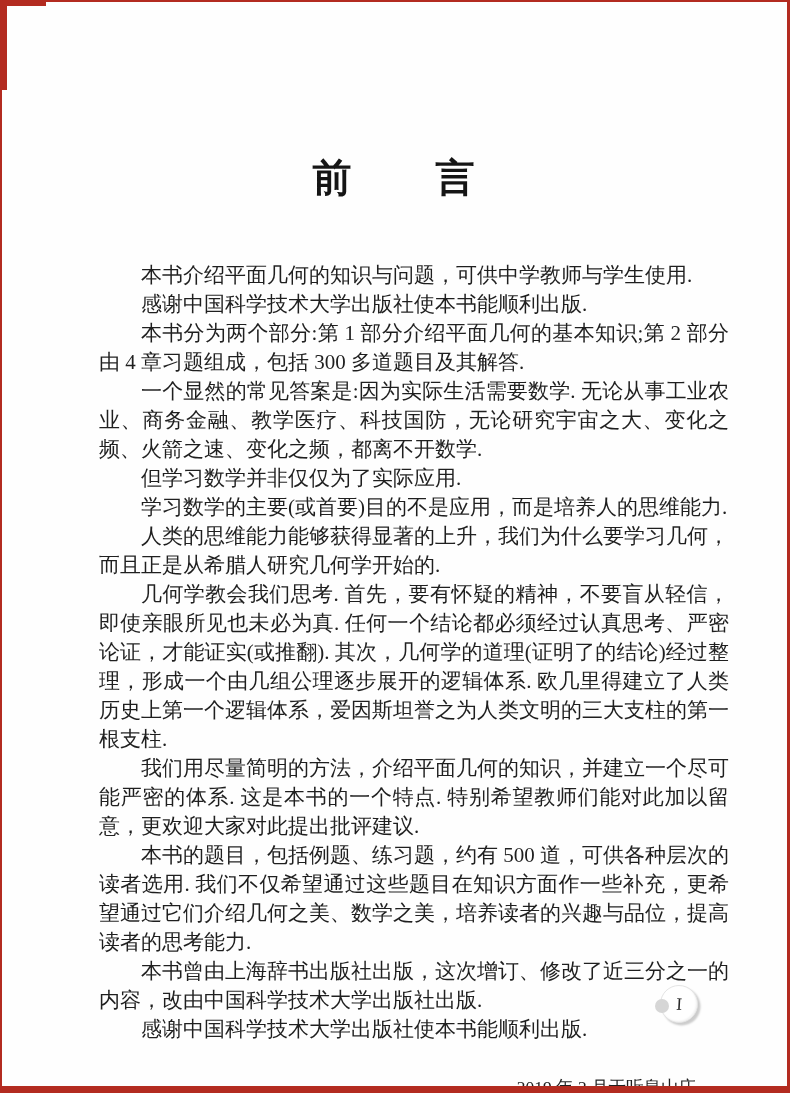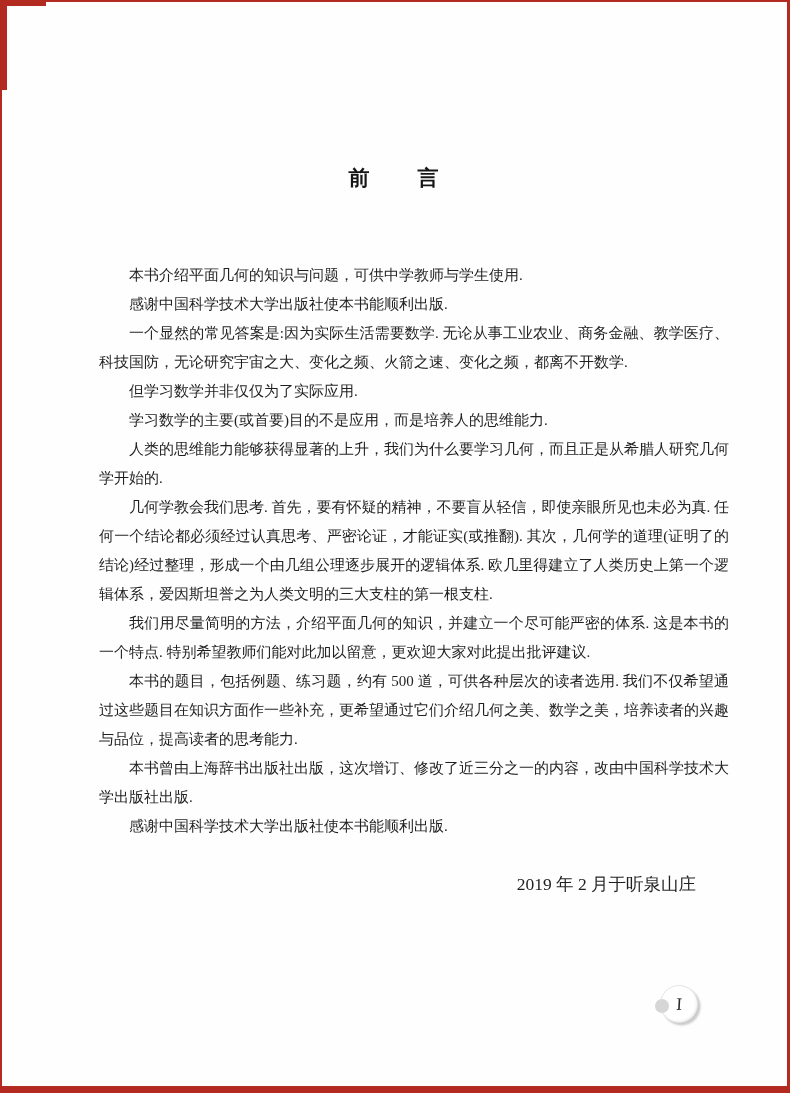--- a/index.html
+++ b/index.html
@@ -31,29 +31,29 @@
     position: absolute;
     left: 0; top: 0;
     width: 44px; height: 4px;
     background: var(--border_red, #b32b20);
   }
   .title {
     margin: 158px 0 0 0;
     text-align: center;
     font-family: "Liberation Sans", "DejaVu Sans", sans-serif;
     font-weight: bold;
-    font-size: 21px;
+    font-size: 39px;
     line-height: 36px;
     letter-spacing: 2px;
     color: #151515;
   }
   .preface-body {
     margin: 65px 58px 0 97px;
     font-family: "Liberation Serif", "DejaVu Serif", serif;
-    font-size: 15px;
+    font-size: 21px;
     line-height: 29px;
     text-align: justify;
   }
   .preface-body p {
     margin: 0;
     padding: 0;
     text-indent: 2em;
   }
   .signature {
     margin: 29px 58px 0 97px;
@@ -107,20 +107,21 @@
 <div class="page">
 
   <div class="edge-accent-vertical"></div>
   <div class="edge-accent-horizontal"></div>
 
   <h1 class="title">前　　言</h1>
 
   <div class="preface-body">
       <p>本书介绍平面几何的知识与问题，可供中学教师与学生使用.</p>
       <p>感谢中国科学技术大学出版社使本书能顺利出版.</p>
+      <p>本书分为两个部分:第 1 部分介绍平面几何的基本知识;第 2 部分由 4 章习题组成，包括 300 多道题目及其解答.</p>
       <p>一个显然的常见答案是:因为实际生活需要数学. 无论从事工业农业、商务金融、教学医疗、科技国防，无论研究宇宙之大、变化之频、火箭之速、变化之频，都离不开数学.</p>
       <p>但学习数学并非仅仅为了实际应用.</p>
       <p>学习数学的主要(或首要)目的不是应用，而是培养人的思维能力.</p>
       <p>人类的思维能力能够获得显著的上升，我们为什么要学习几何，而且正是从希腊人研究几何学开始的.</p>
       <p>几何学教会我们思考. 首先，要有怀疑的精神，不要盲从轻信，即使亲眼所见也未必为真. 任何一个结论都必须经过认真思考、严密论证，才能证实(或推翻). 其次，几何学的道理(证明了的结论)经过整理，形成一个由几组公理逐步展开的逻辑体系. 欧几里得建立了人类历史上第一个逻辑体系，爱因斯坦誉之为人类文明的三大支柱的第一根支柱.</p>
       <p>我们用尽量简明的方法，介绍平面几何的知识，并建立一个尽可能严密的体系. 这是本书的一个特点. 特别希望教师们能对此加以留意，更欢迎大家对此提出批评建议.</p>
       <p>本书的题目，包括例题、练习题，约有 500 道，可供各种层次的读者选用. 我们不仅希望通过这些题目在知识方面作一些补充，更希望通过它们介绍几何之美、数学之美，培养读者的兴趣与品位，提高读者的思考能力.</p>
       <p>本书曾由上海辞书出版社出版，这次增订、修改了近三分之一的内容，改由中国科学技术大学出版社出版.</p>
       <p>感谢中国科学技术大学出版社使本书能顺利出版.</p>
     </div>

